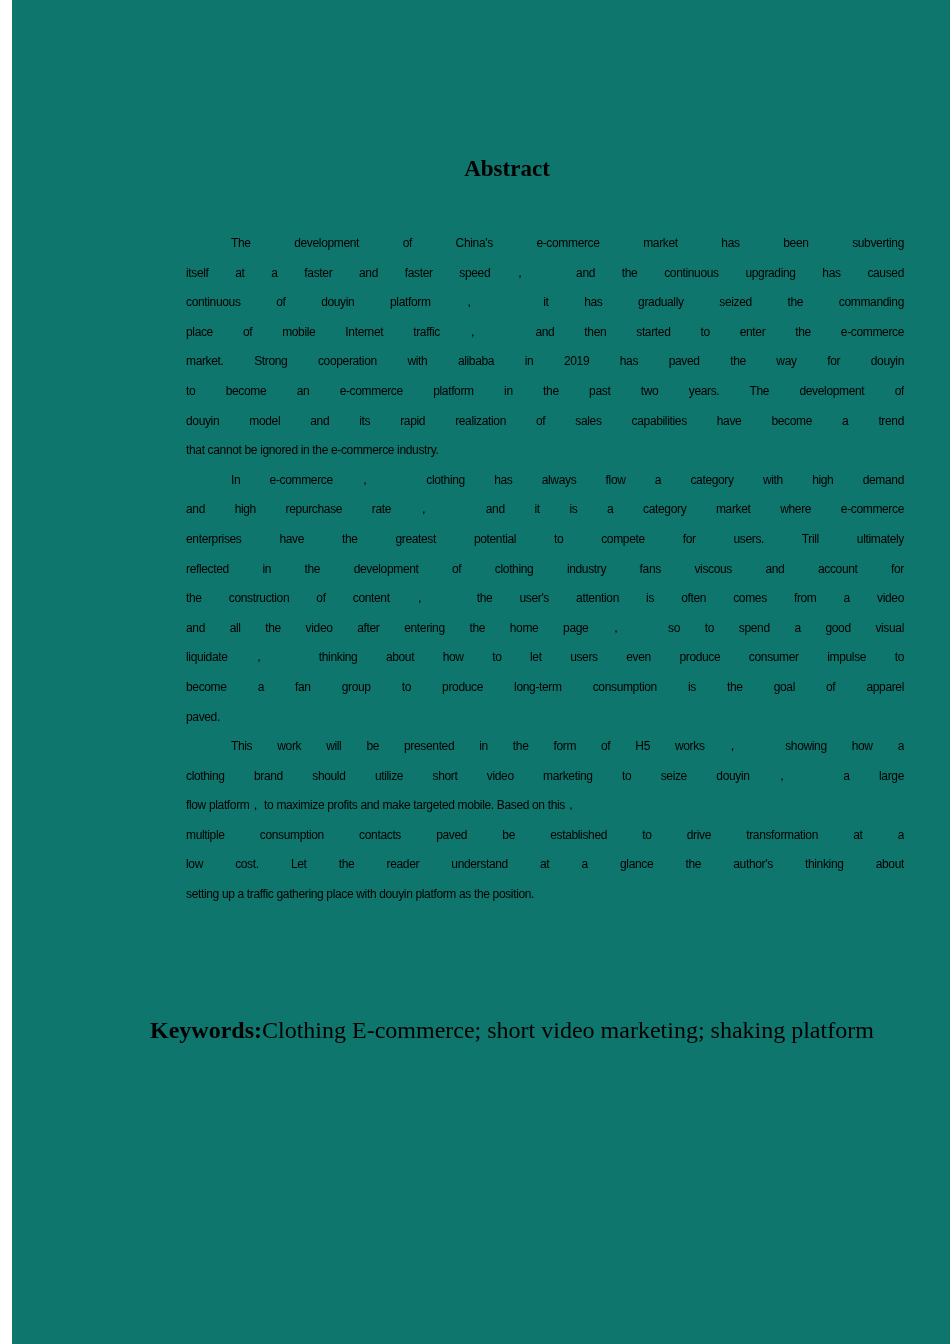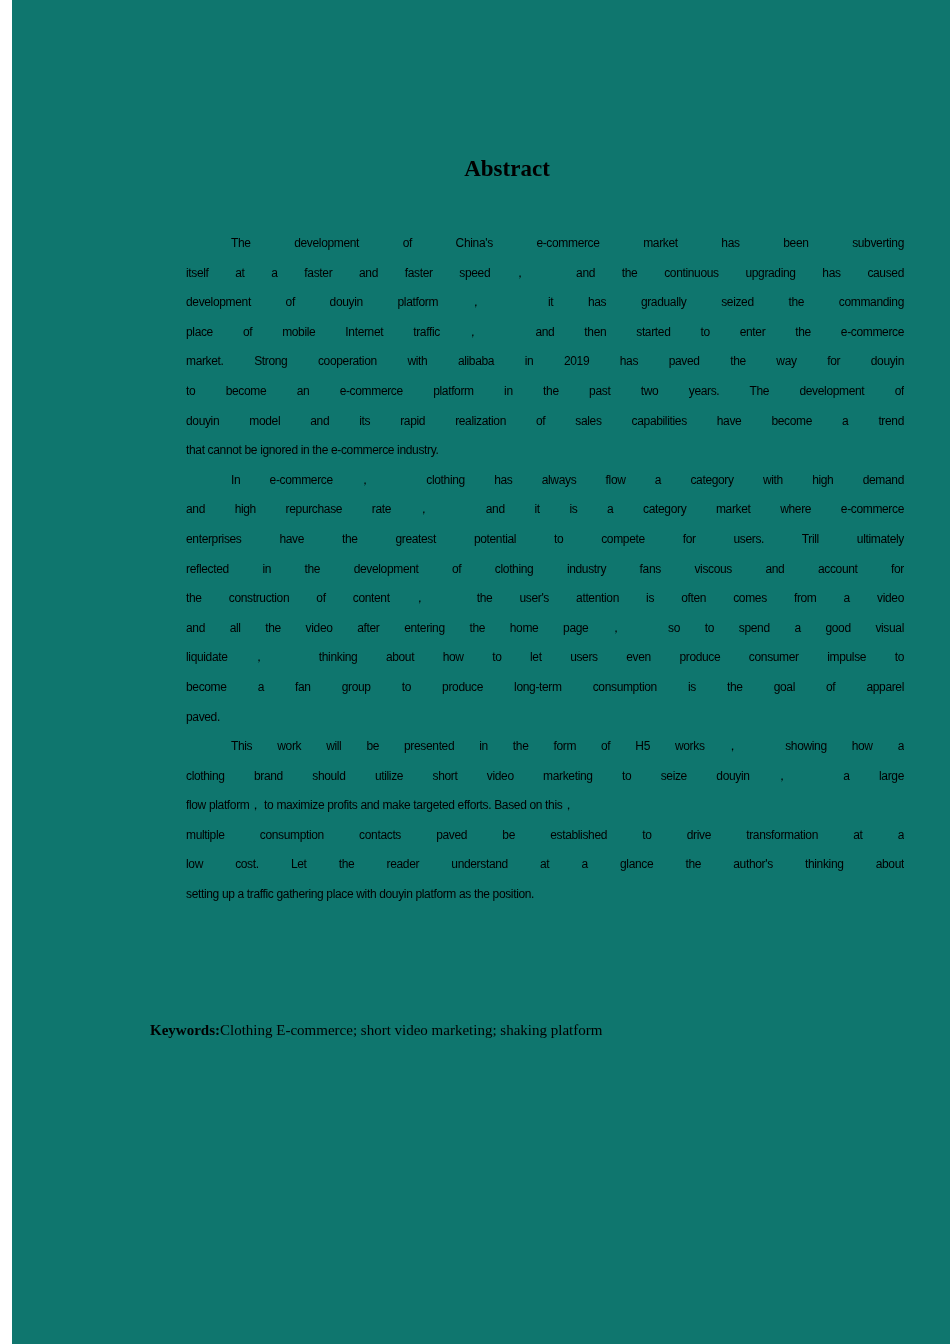--- a/index.html
+++ b/index.html
@@ -57,41 +57,41 @@
       text-align-last: left;
     }
     .line.indent {
       padding-left: 45px;
     }
     .keywords {
       position: absolute;
       left: 138px;
       top: 1016px;
       font-family: "Liberation Serif", serif;
-      font-size: 15px;
+      font-size: 24px;
       line-height: 28px;
       white-space: nowrap;
     }
     .keywords .kw-label {
       font-weight: bold;
     }
   </style>
 </head>
 <body>
 
 <div class="page">
 
   <div class="title">Abstract</div>
 
   <div class="body-text">
 
     <div>
       <div class="line indent">The development of China's e-commerce market has been subverting</div>
       <div class="line">itself at a faster and faster speed，  and the continuous upgrading has caused</div>
-      <div class="line">development of douyin platform，  it has gradually seized the commanding</div>
+      <div class="line">continuous of douyin platform，  it has gradually seized the commanding</div>
       <div class="line">place of mobile Internet traffic，  and then started to enter the e-commerce</div>
       <div class="line">market. Strong cooperation with alibaba in 2019 has paved the way for douyin</div>
       <div class="line">to become an e-commerce platform in the past two years. The development of</div>
       <div class="line">douyin model and its rapid realization of sales capabilities have become a trend</div>
       <div class="line last">that cannot be ignored in the e-commerce industry.</div>
     </div>
 
     <div>
       <div class="line indent">In e-commerce，  clothing has always flow a category with high demand</div>
       <div class="line">and high repurchase rate，  and it is a category market where e-commerce</div>
@@ -100,21 +100,21 @@
       <div class="line">the construction of content，  the user's attention is often comes from a video</div>
       <div class="line">and all the video after entering the home page，  so to spend a good visual</div>
       <div class="line">liquidate，  thinking about how to let users even produce consumer impulse to</div>
       <div class="line">become a fan group to produce long-term consumption is the goal of apparel</div>
       <div class="line last">paved.</div>
     </div>
 
     <div>
       <div class="line indent">This work will be presented in the form of H5 works，  showing how a</div>
       <div class="line">clothing brand should utilize short video marketing to seize douyin，  a large</div>
-      <div class="line last">flow platform，  to maximize profits and make targeted efforts. Based on this，</div>
+      <div class="line last">flow platform，  to maximize profits and make targeted mobile. Based on this，</div>
       <div class="line">multiple consumption contacts paved be established to drive transformation at a</div>
       <div class="line">low cost. Let the reader understand at a glance the author's thinking about</div>
       <div class="line last">setting up a traffic gathering place with douyin platform as the position.</div>
     </div>
 
   </div>
 
   <div class="keywords">
     <span class="kw-label">Keywords:</span><span class="kw-value">Clothing E-commerce; short video marketing; shaking platform</span>
   </div>

